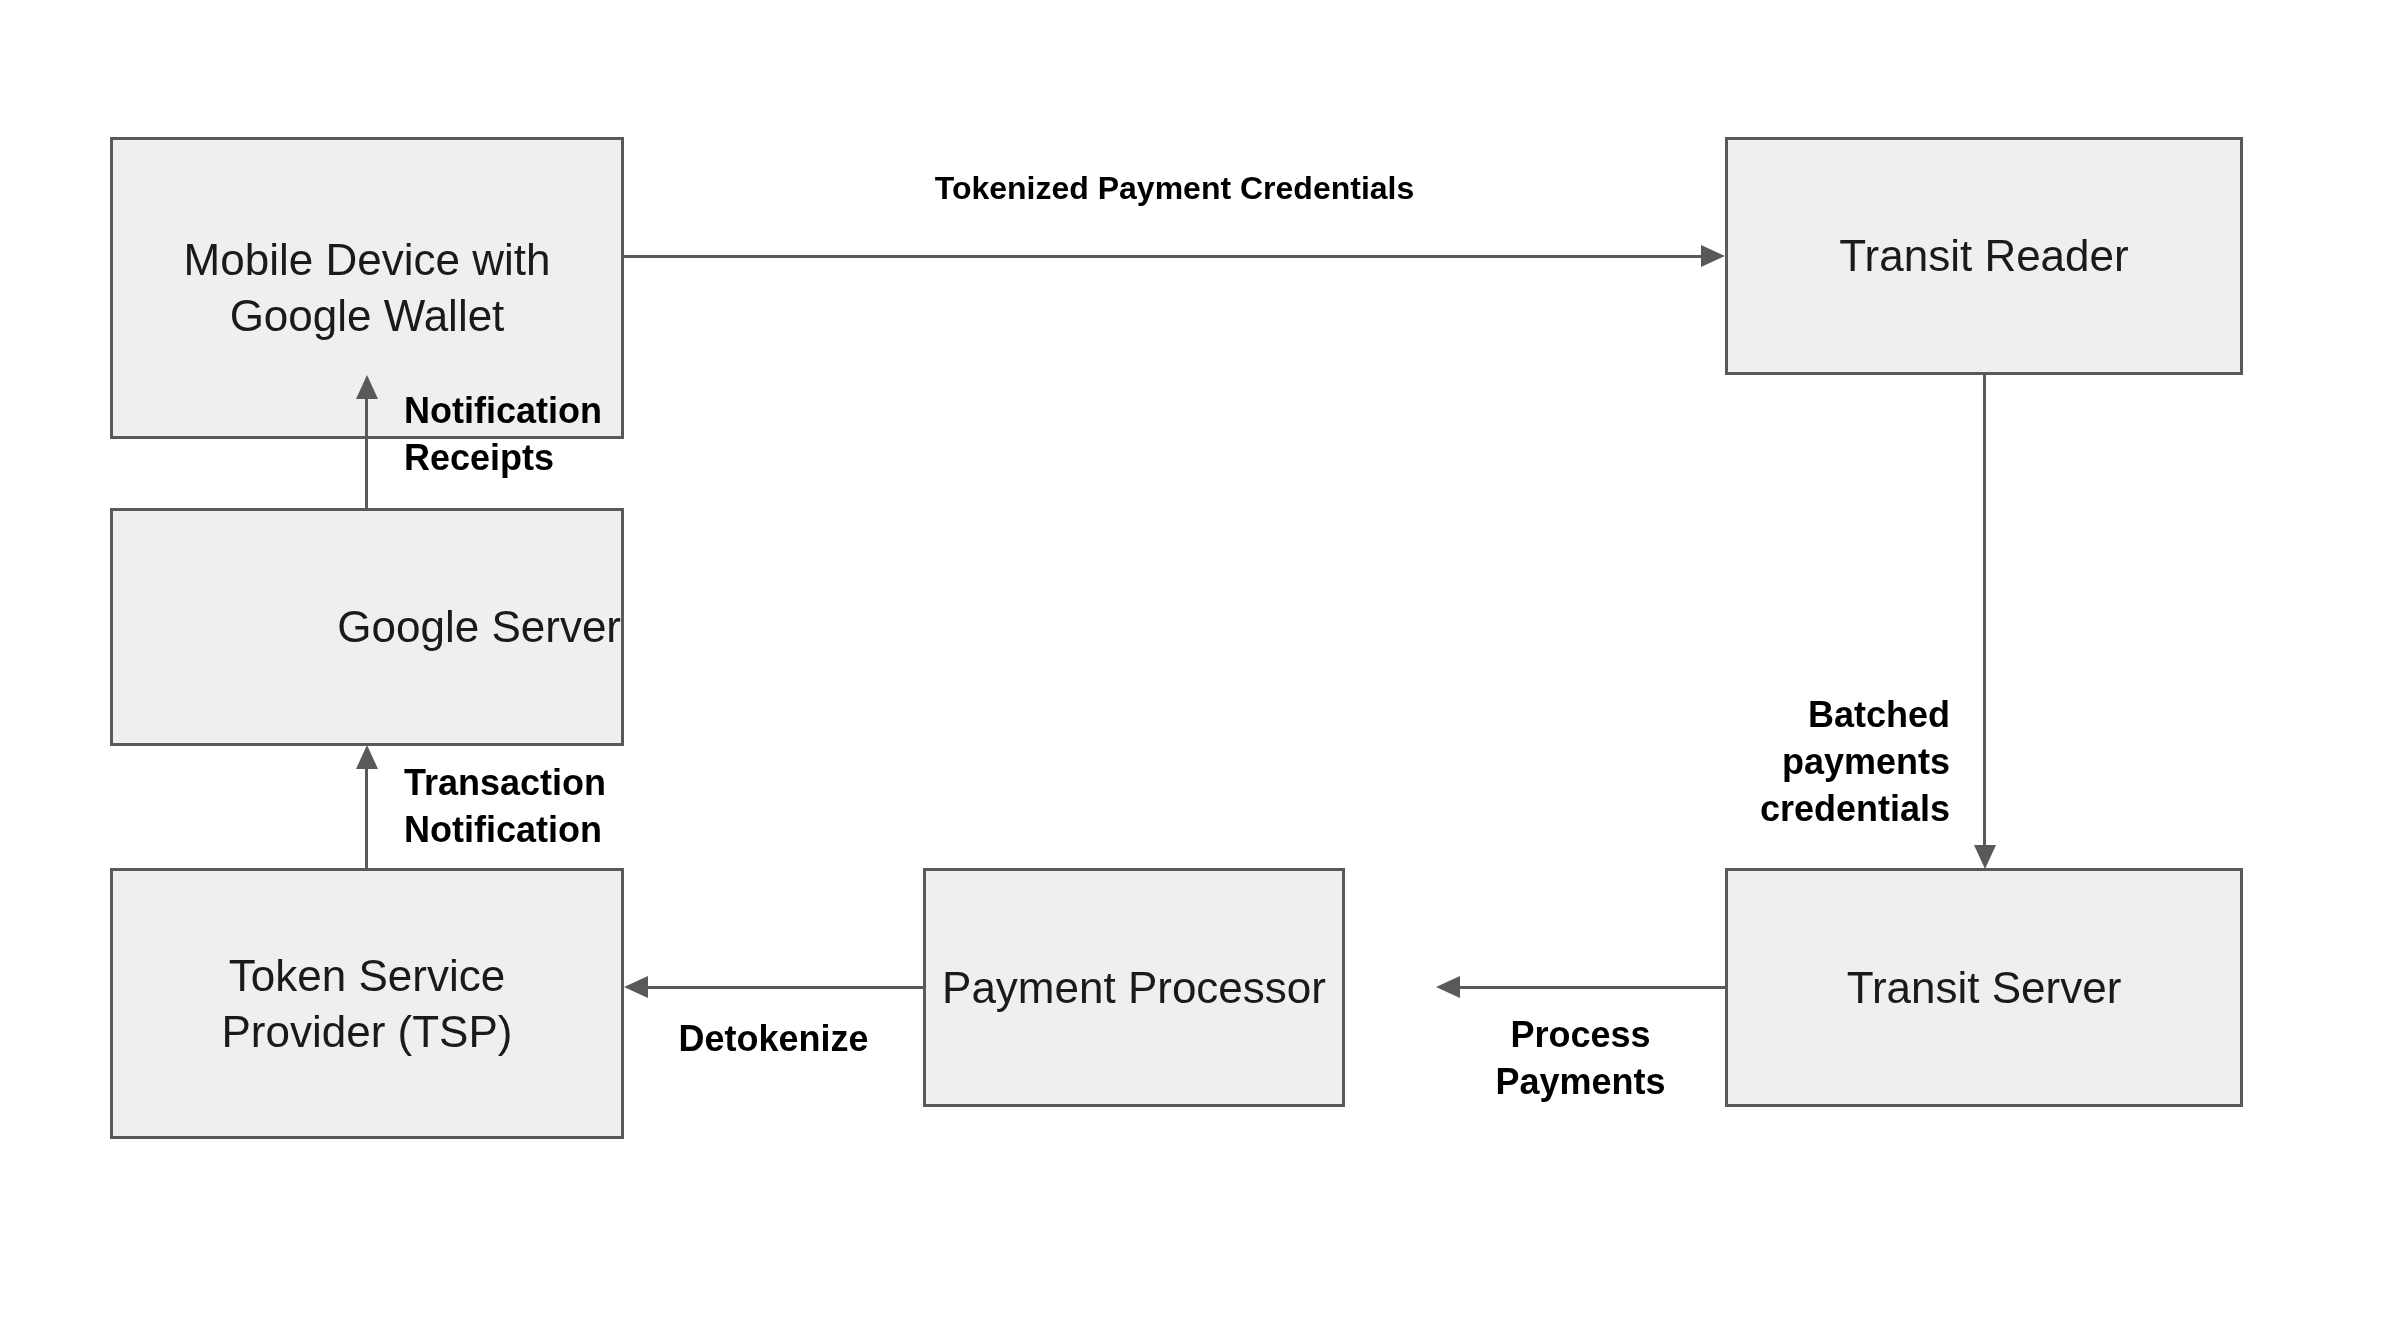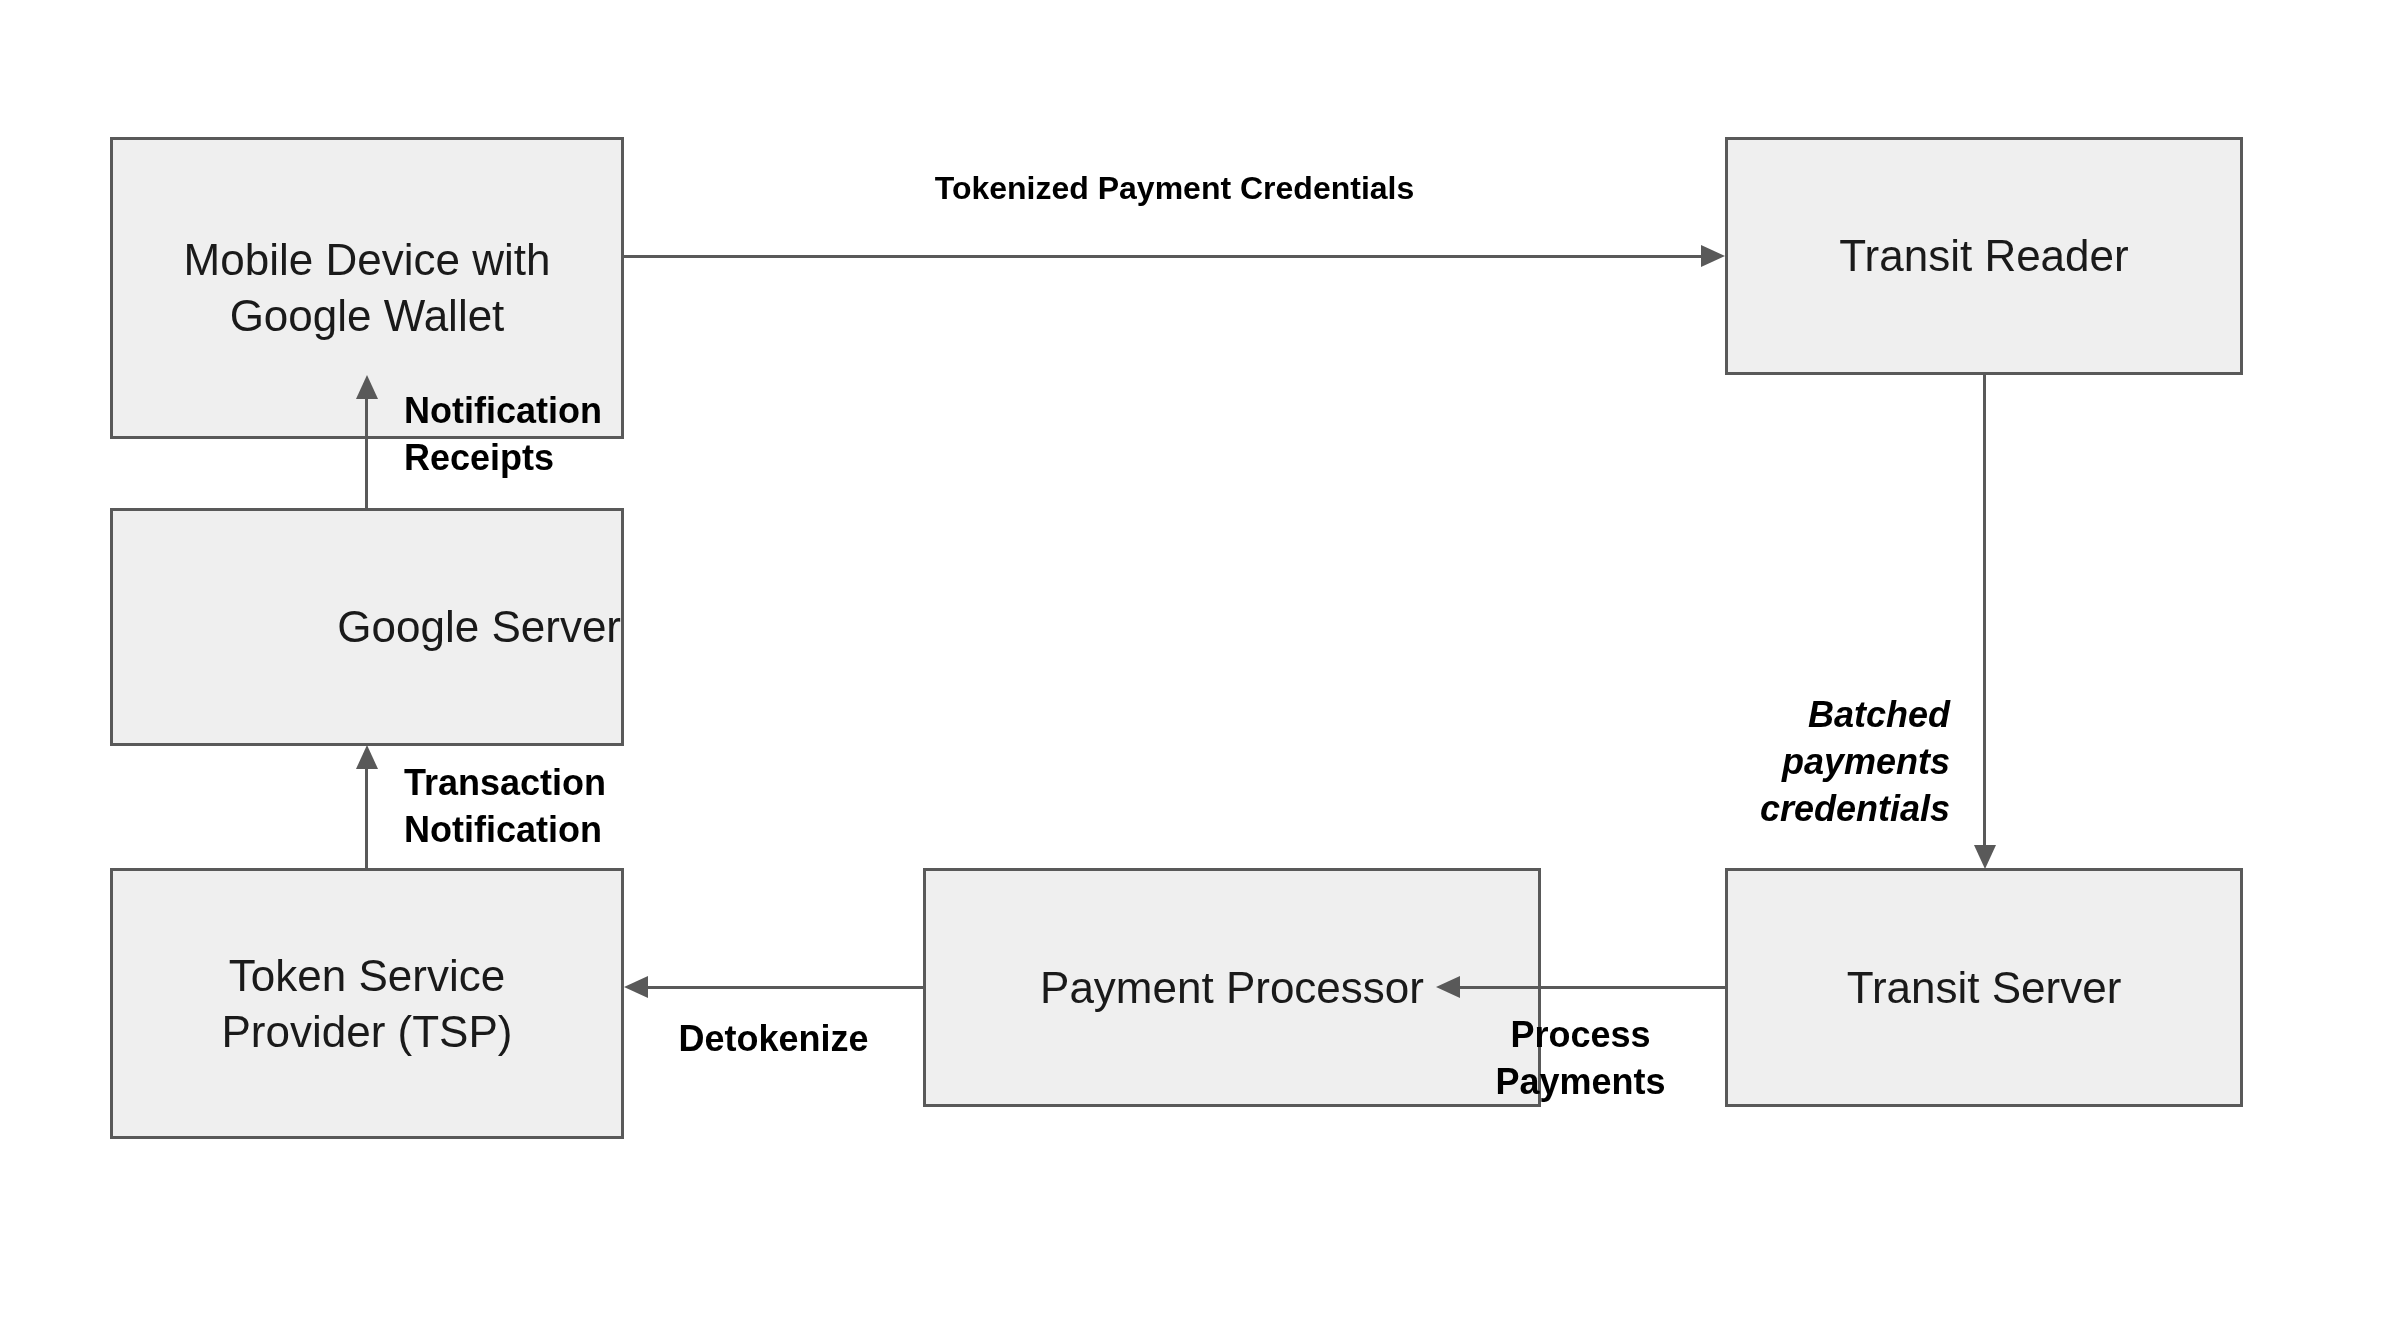--- a/index.html
+++ b/index.html
@@ -71,21 +71,21 @@
     border-top: 24px solid #595959;
     border-left: 11px solid transparent;
     border-right: 11px solid transparent;
   }
 
   
   #node-mobile   { left: 110px;  top: 137px; width: 514px; height: 302px; }
   #node-reader   { left: 1725px; top: 137px; width: 518px; height: 238px; }
   #node-google   { left: 110px;  top: 508px; width: 514px; height: 238px; justify-content: flex-end; }
   #node-tsp      { left: 110px;  top: 868px; width: 514px; height: 271px; }
-  #node-payproc  { left: 923px;  top: 868px; width: 618px; height: 239px; }
+  #node-payproc  { left: 923px;  top: 868px; width: 422px; height: 239px; }
   #node-tserver  { left: 1725px; top: 868px; width: 518px; height: 239px; }
 
   
   #a1-line { left: 624px;  top: 255px; width: 1080px; height: 3px; }
   #a1-head { left: 1701px; top: 245px; }
   #a2-line { left: 1983px; top: 375px; width: 3px; height: 471px; }
   #a2-head { left: 1974px; top: 845px; }
   #a3-line { left: 1459px; top: 986px; width: 266px; height: 3px; }
   #a3-head { left: 1436px; top: 976px; }
   #a4-line { left: 647px;  top: 986px; width: 276px; height: 3px; }
@@ -93,21 +93,21 @@
   #a5-line { left: 365px;  top: 768px; width: 3px; height: 100px; }
   #a5-head { left: 356px;  top: 745px; }
   #a6-line { left: 365px;  top: 398px; width: 3px; height: 110px; }
   #a6-head { left: 356px;  top: 375px; }
 
   
   #label-tokenized     { left: 624px;  top: 168px;  width: 1101px; }
   #label-notif-rec     { left: 404px;  top: 388px; }
   #label-trans-notif   { left: 404px;  top: 760px; }
   #label-intermittent  { left: 1500px; top: 397px;  width: 450px; }
-  #label-batched       { left: 1500px; top: 692px;  width: 450px; font-style: italic; }
+  #label-batched       { left: 1500px; top: 692px;  width: 450px; }
   #label-detokenize    { left: 624px;  top: 1016px; width: 299px; }
   #label-process       { left: 1436px; top: 1012px; width: 289px; }
 </style>
 </head>
 <body>
 
 <div id="canvas">
 
   <div class="node" id="node-mobile">
     <span>Mobile Device with

